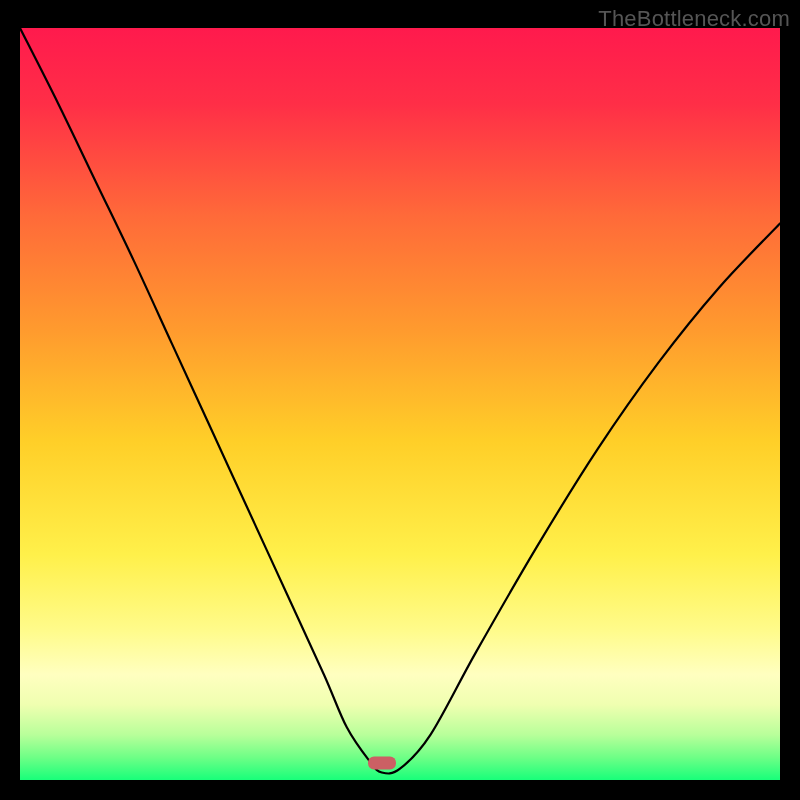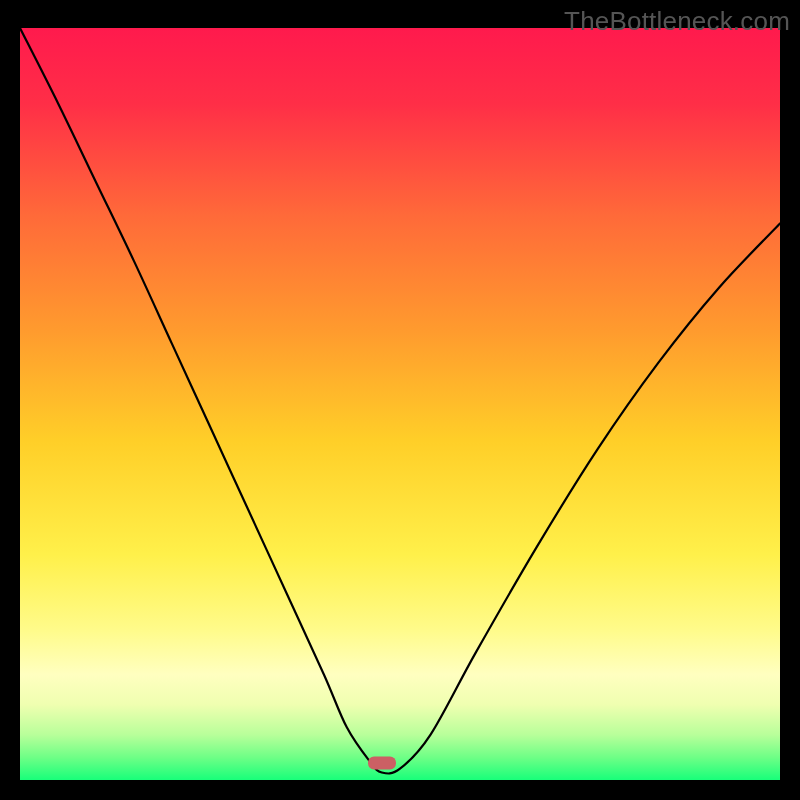--- a/index.html
+++ b/index.html
@@ -15,21 +15,21 @@
     position: relative;
     width: 800px;
     height: 800px;
     background: #000;
   }
   .watermark {
     position: absolute;
     top: 6px;
     right: 10px;
     color: #555;
-    font-size: 26px;
+    font-size: 22px;
     font-weight: 500;
     letter-spacing: 0.2px;
     z-index: 5;
   }
   .plot-area {
     position: absolute;
     left: 20px;
     top: 28px;
     width: 760px;
     height: 752px;

